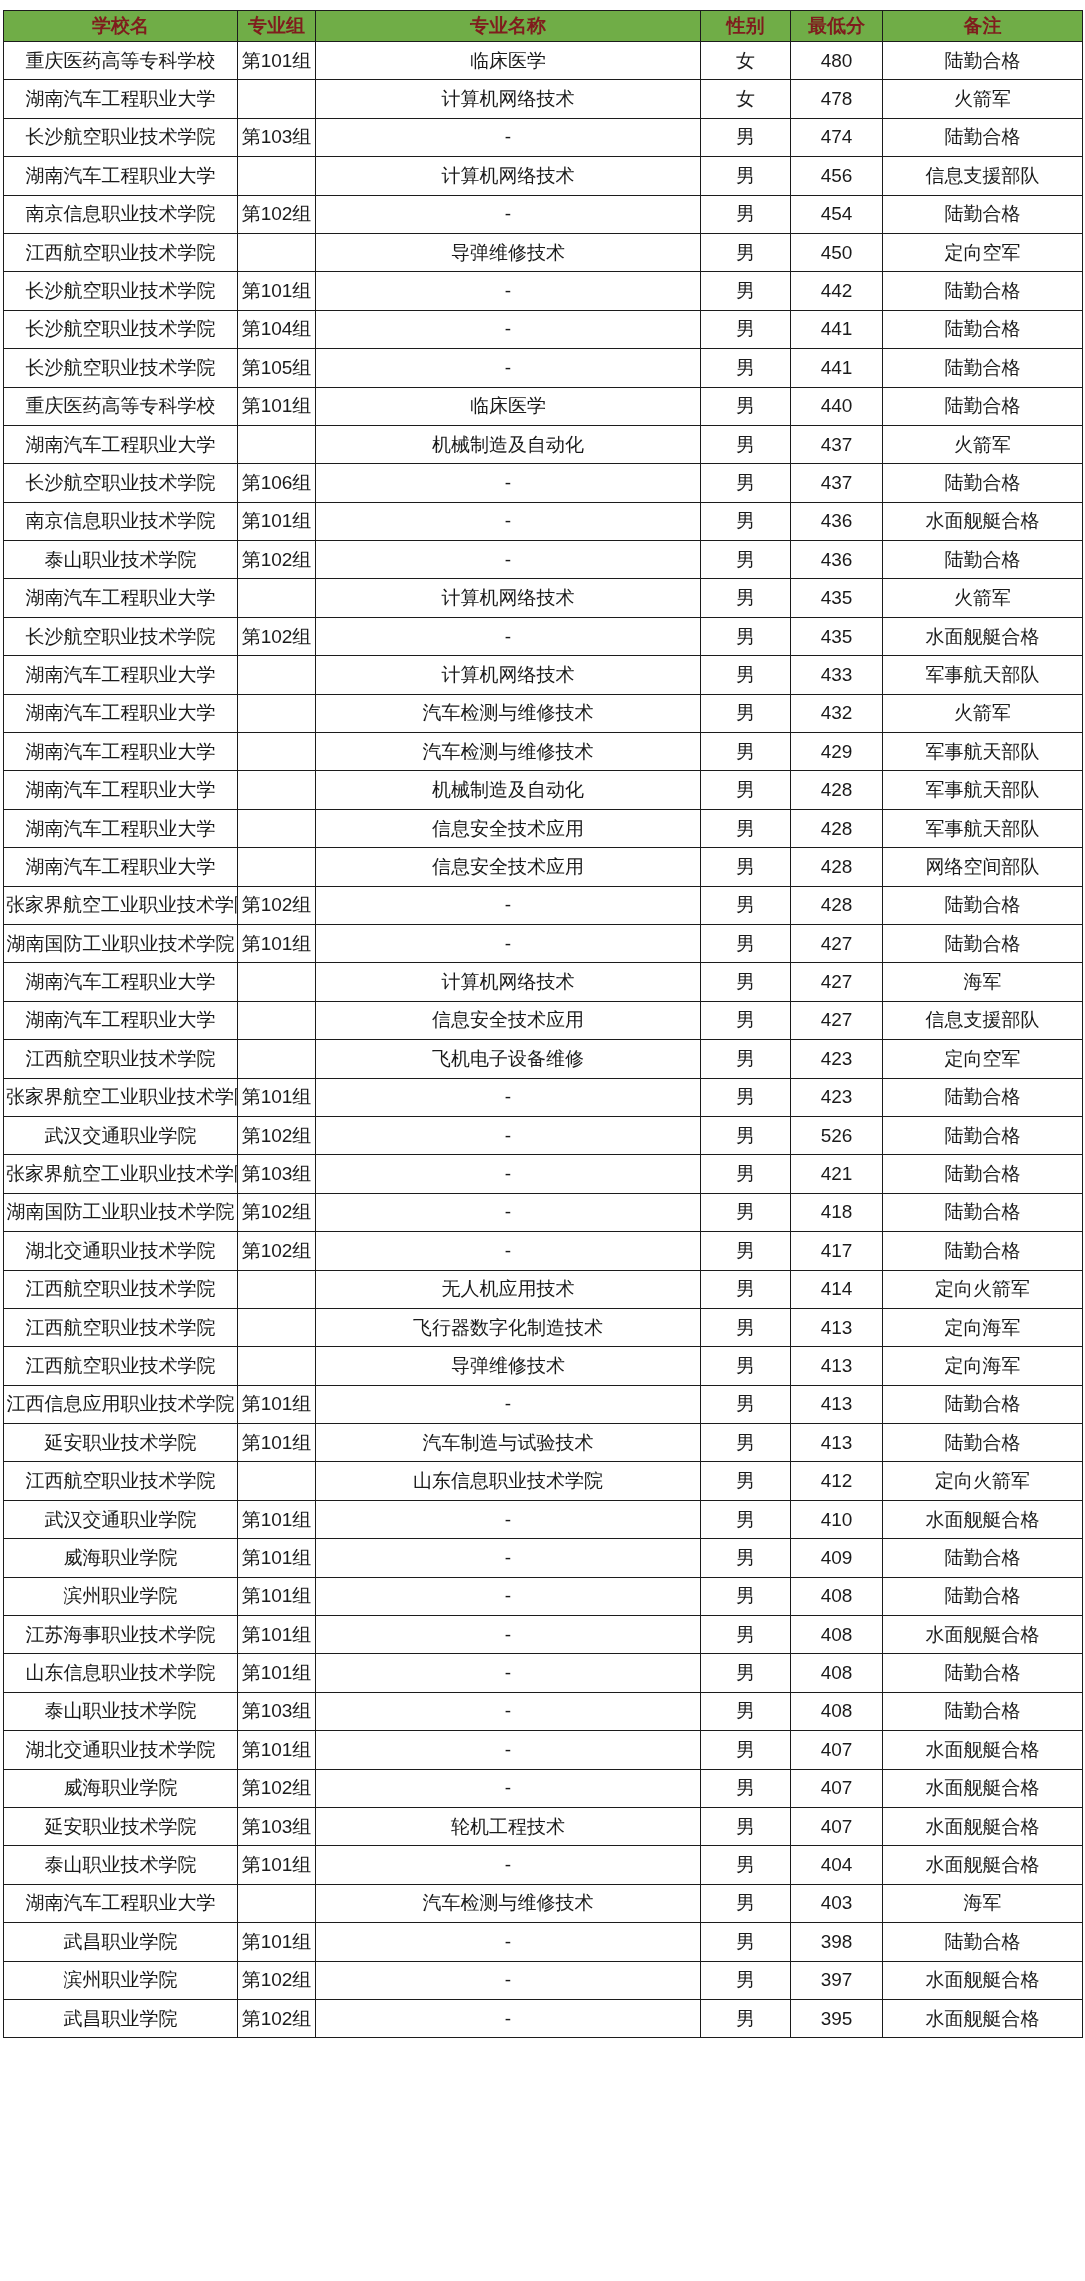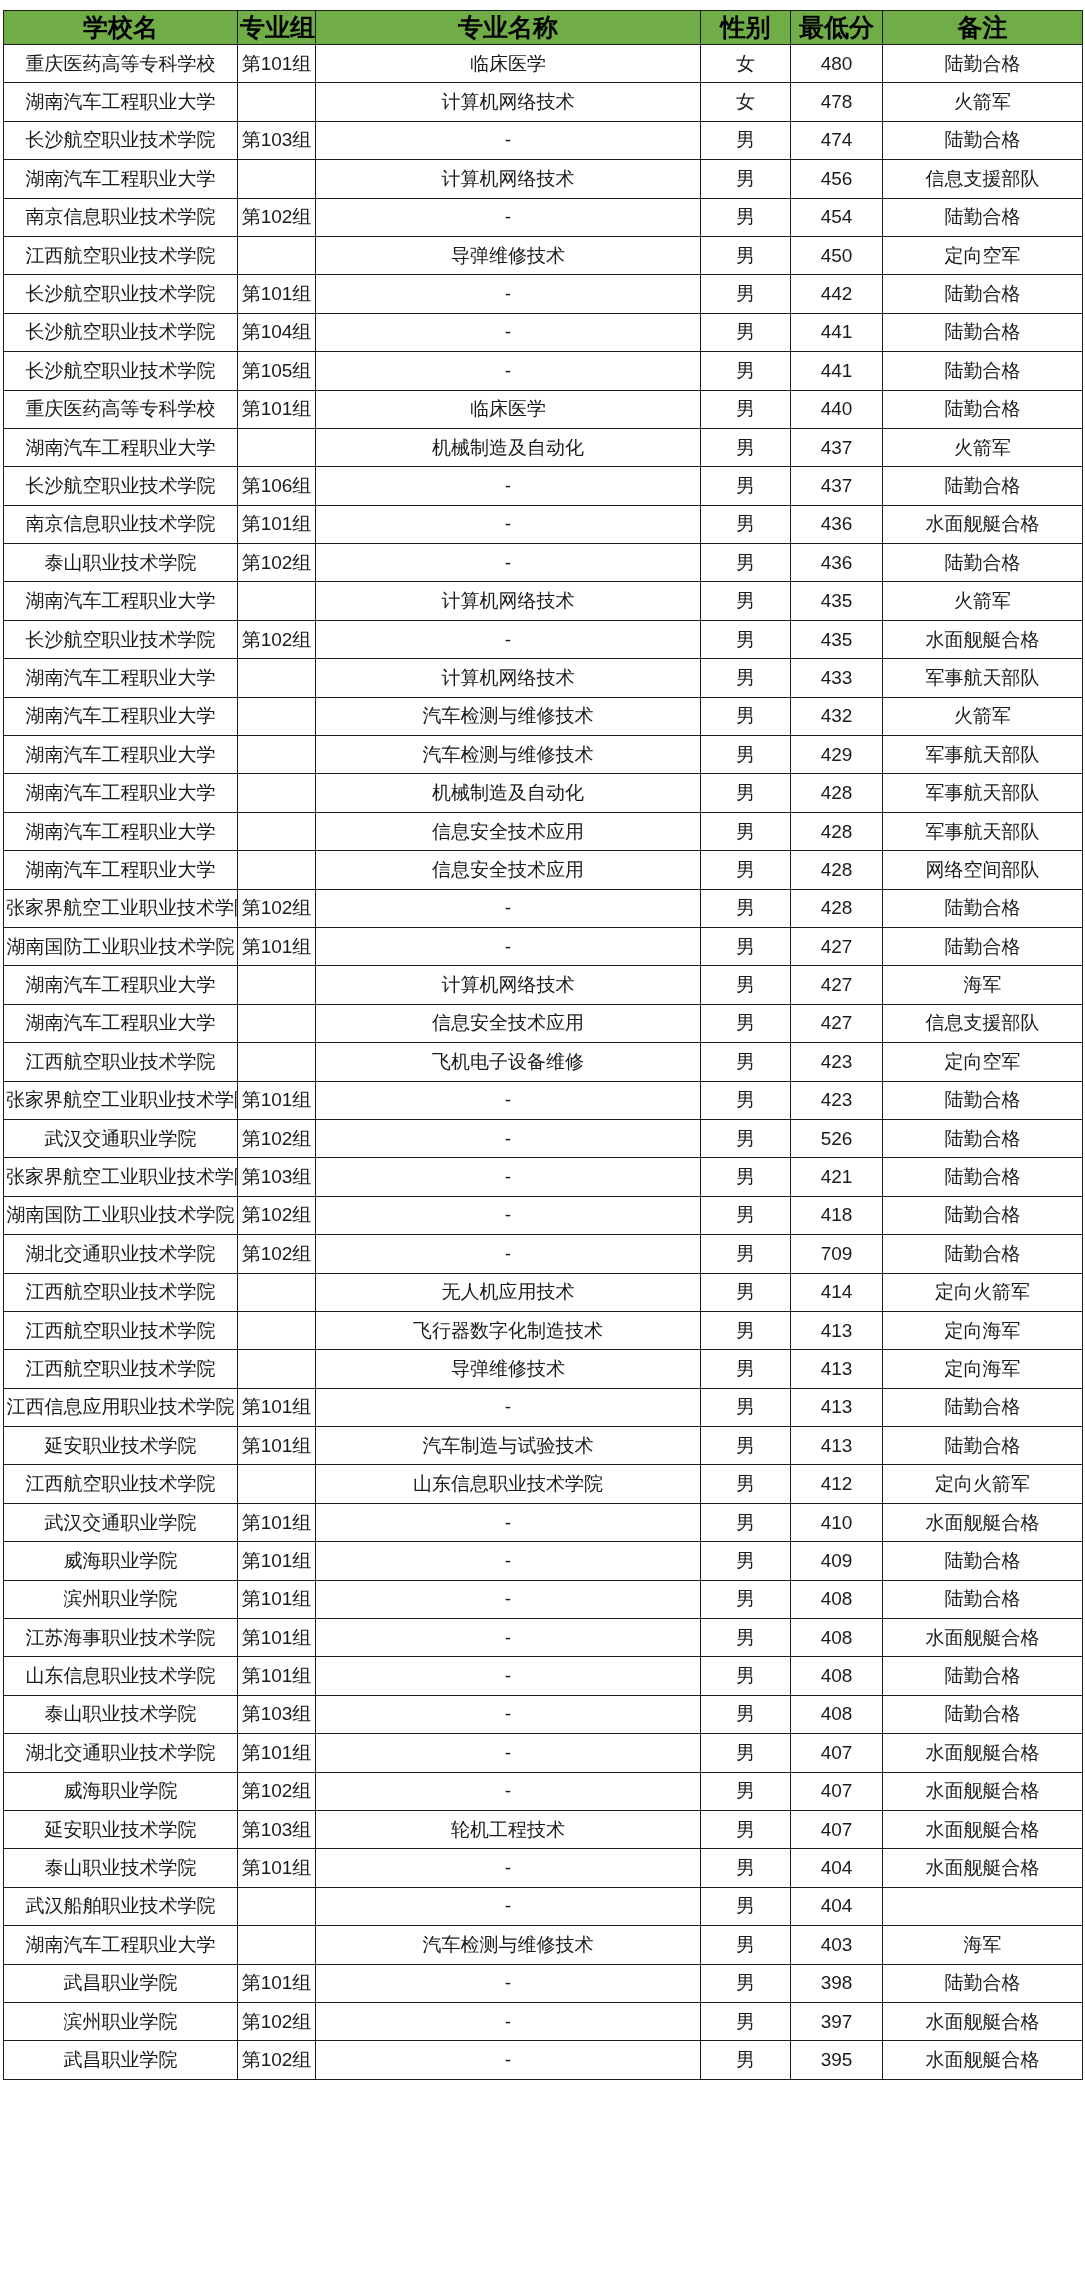--- a/index.html
+++ b/index.html
@@ -25,23 +25,23 @@
     border: 1.5px solid #1c1c1c;
     text-align: center;
     vertical-align: middle;
     padding: 0 2px;
     overflow: hidden;
     white-space: nowrap;
     box-sizing: border-box;
   }
   .score-table th {
     background: #70AD47;
-    color: #000000;
+    color: #7f1d1d;
     font-weight: 600;
-    font-size: 25px;
+    font-size: 19px;
     height: 31px;
   }
   .score-table td {
     background: #ffffff;
     color: #1a1a1a;
     font-size: 19px;
     height: 38.4px;
   }
   .col-school { width: 234px; }
   .col-group  { width: 78px;  }
@@ -320,21 +320,21 @@
           <td>-</td>
           <td>男</td>
           <td>418</td>
           <td>陆勤合格</td>
         </tr>
         <tr>
           <td>湖北交通职业技术学院</td>
           <td>第102组</td>
           <td>-</td>
           <td>男</td>
-          <td>709</td>
+          <td>417</td>
           <td>陆勤合格</td>
         </tr>
         <tr>
           <td>江西航空职业技术学院</td>
           <td></td>
           <td>无人机应用技术</td>
           <td>男</td>
           <td>414</td>
           <td>定向火箭军</td>
         </tr>
@@ -450,28 +450,20 @@
           <td>407</td>
           <td>水面舰艇合格</td>
         </tr>
         <tr>
           <td>泰山职业技术学院</td>
           <td>第101组</td>
           <td>-</td>
           <td>男</td>
           <td>404</td>
           <td>水面舰艇合格</td>
-        </tr>
-        <tr>
-          <td>武汉船舶职业技术学院</td>
-          <td></td>
-          <td>-</td>
-          <td>男</td>
-          <td>404</td>
-          <td></td>
         </tr>
         <tr>
           <td>湖南汽车工程职业大学</td>
           <td></td>
           <td>汽车检测与维修技术</td>
           <td>男</td>
           <td>403</td>
           <td>海军</td>
         </tr>
         <tr>

